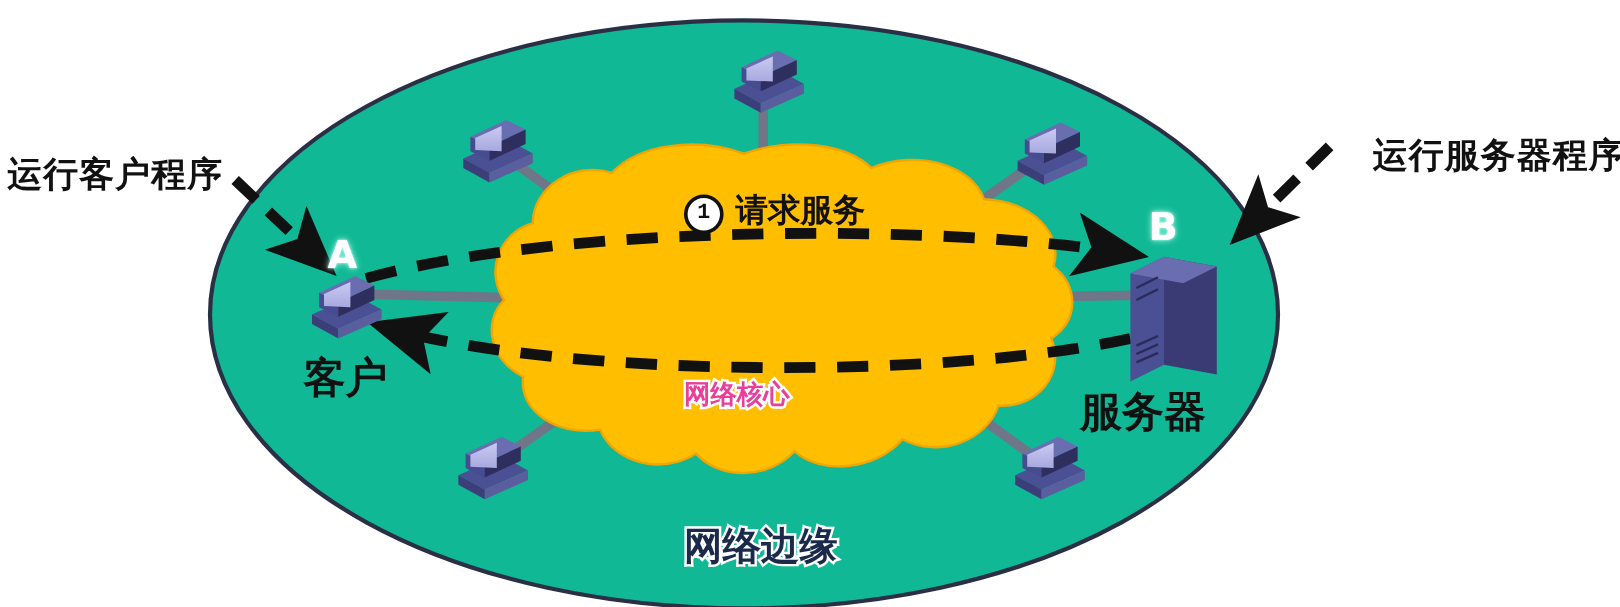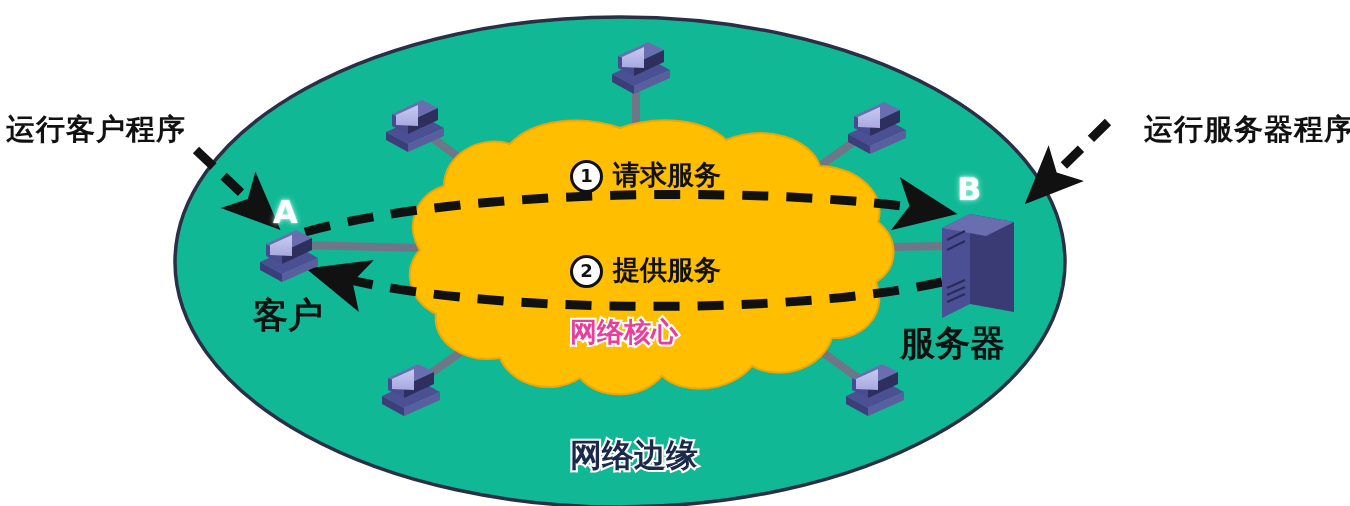--- a/index.html
+++ b/index.html
@@ -5,48 +5,48 @@
   html,body{margin:0;padding:0;background:#ffffff;}
   body{width:1350px;height:506px;overflow:hidden;
        font-family:"Liberation Sans","DejaVu Sans",sans-serif;}
   #stage{position:relative;width:1350px;height:506px;background:#ffffff;}
   #scene{position:absolute;left:0;top:0;width:1350px;height:506px;}
   .lbl{position:absolute;white-space:nowrap;font-weight:bold;}
 
   
   .callout{font-size:29px;color:#111111;letter-spacing:1px;
            font-family:"DejaVu Sans","Liberation Sans",sans-serif;}
-  #callout-client{left:6px;top:110px;font-family:Liberation Mono, monospace;}
+  #callout-client{left:6px;top:126px;font-family:Liberation Mono, monospace;}
   #callout-server{left:1112px;top:110px;margin-left:32px;}
 
   
   .node-letter{font-size:32px;color:#ffffff;
       text-shadow:0 0 6px rgba(160,255,235,.95),0 0 2px rgba(255,255,255,.9);
       font-family:"DejaVu Sans","Liberation Sans",sans-serif;}
   #letter-a{left:273px;top:193px;}
   #letter-b{left:957px;top:170px;}
 
   
   .node-caption{font-size:35px;color:#111111;
       font-family:"DejaVu Sans","Liberation Sans",sans-serif;}
   #caption-client{left:253px;top:292px;}
   #caption-server{left:900px;top:320px;}
 
   
   .flow{font-size:27px;color:#111111;
       font-family:"DejaVu Sans","Liberation Sans",sans-serif;}
-  #flow-1{left:570px;top:157px;}
+  #flow-1{left:570px;top:157px;font-family:Liberation Mono, monospace;}
   #flow-2{left:570px;top:252px;}
   .circ-num{display:inline-block;width:27px;height:27px;line-height:26px;
       border:3px solid #111;border-radius:50%;text-align:center;
       font-size:18px;background:#ffffff;margin-right:10px;
       vertical-align:2px;}
 
   
-  #core-name{left:570px;top:314px;font-size:27px;color:#e8409a;
+  #core-name{left:570px;top:314px;font-size:22px;color:#e8409a;
       -webkit-text-stroke:4px #ffffff;paint-order:stroke fill;
       font-family:"DejaVu Sans","Liberation Sans",sans-serif;}
   #edge-name{left:570px;top:434px;font-size:32px;color:#1b2a4a;
       -webkit-text-stroke:4px #ffffff;paint-order:stroke fill;
       font-family:"DejaVu Sans","Liberation Sans",sans-serif;}
 </style>
 </head>
 <body>
 
 <div id="stage">
@@ -185,21 +185,18 @@
   <div class="lbl node-letter" id="letter-b">B</div>
 
   <div class="lbl node-caption" id="caption-client">客户</div>
 
   <div class="lbl node-caption" id="caption-server">服务器</div>
 
   <div class="lbl flow" id="flow-1">
     <span class="circ-num">1</span><span>请求服务</span>
   </div>
 
-  <div class="lbl flow" id="flow-2">
-    <span class="circ-num">2</span><span>提供服务</span>
-  </div>
 
   <div class="lbl" id="core-name">网络核心</div>
 
   <div class="lbl" id="edge-name">网络边缘</div>
 
 </div>
 
 </body></html>

